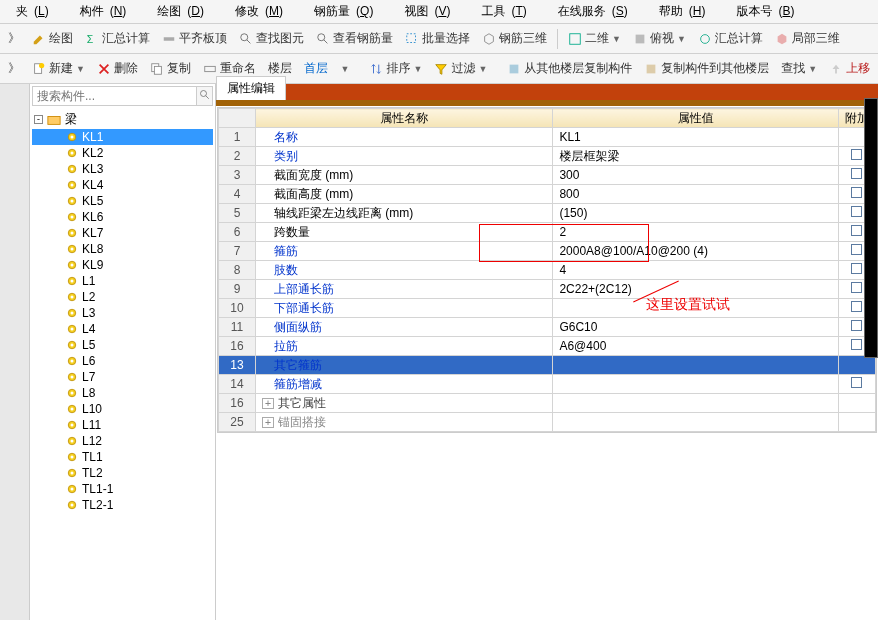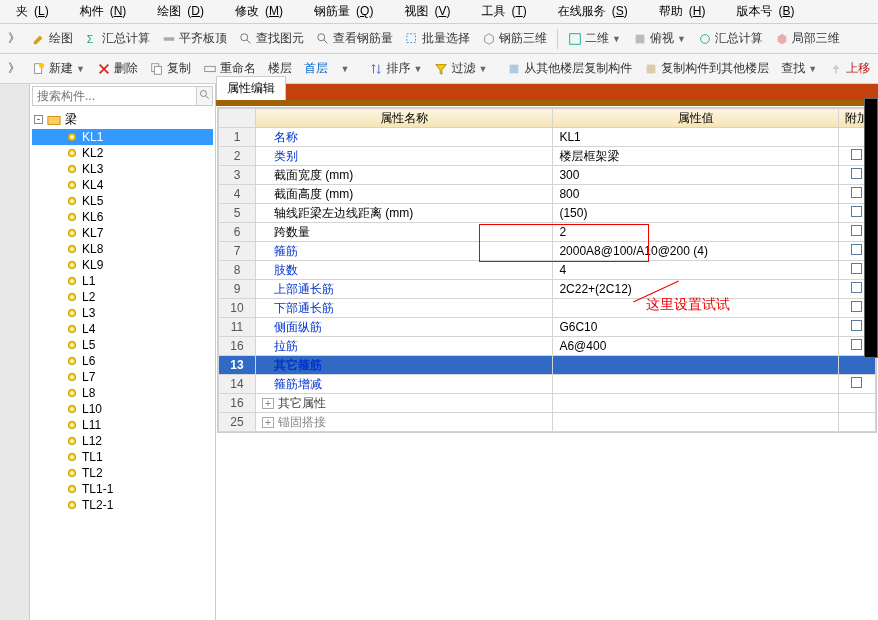--- a/index.html
+++ b/index.html
@@ -31,21 +31,21 @@
 .grid { border: 1px solid #ccc; margin: 1px; }
 .grid table { border-collapse: collapse; width: 100%; }
 .grid th, .grid td { border: 1px solid #d4d4d4; font-size: 12px; height: 19px; padding: 0 6px; }
 .grid th { background: linear-gradient(#fdf5e0, #f5e4b5); font-weight: normal; text-align: center; }
 .grid .rowhdr { background: #f0f0f0; text-align: center; width: 28px; color: #555; }
 .grid .name { width: 225px; }
 .grid .name.blue { color: #0033cc; }
 .grid .name.indent { padding-left: 18px; }
 .grid .val { width: 216px; }
 .grid .add { width: 28px; text-align: center; }
-.grid tr.selected td { background: #316ac5; color: #fff; font-weight: bold; }
+.grid tr.selected td { background: #316ac5; color: #fff; }
 .grid tr.selected .rowhdr { background: #316ac5; color: #fff; }
 .grid .expand { color: #888; font-family: monospace; display: inline-block; width: 12px; text-align: center; border: 1px solid #aaa; height: 11px; line-height: 9px; margin-right: 4px; font-size: 10px; }
 .checkbox { display: inline-block; width: 11px; height: 11px; border: 1px solid #5b7aa0; background: #fff; }
 .annotation { position: absolute; border: 1px solid #e00; pointer-events: none; }
 .annot-text { position: absolute; color: #e00; font-size: 14px; pointer-events: none; }
 .annot-line { position: absolute; border-top: 1px solid #e00; pointer-events: none; }
 .rightpanel { position: absolute; right: 0; top: 98px; width: 14px; height: 260px; background: #000; border: 1px solid #666; }
 .drop { font-size: 9px; color: #666; }
 </style>
 </head>

